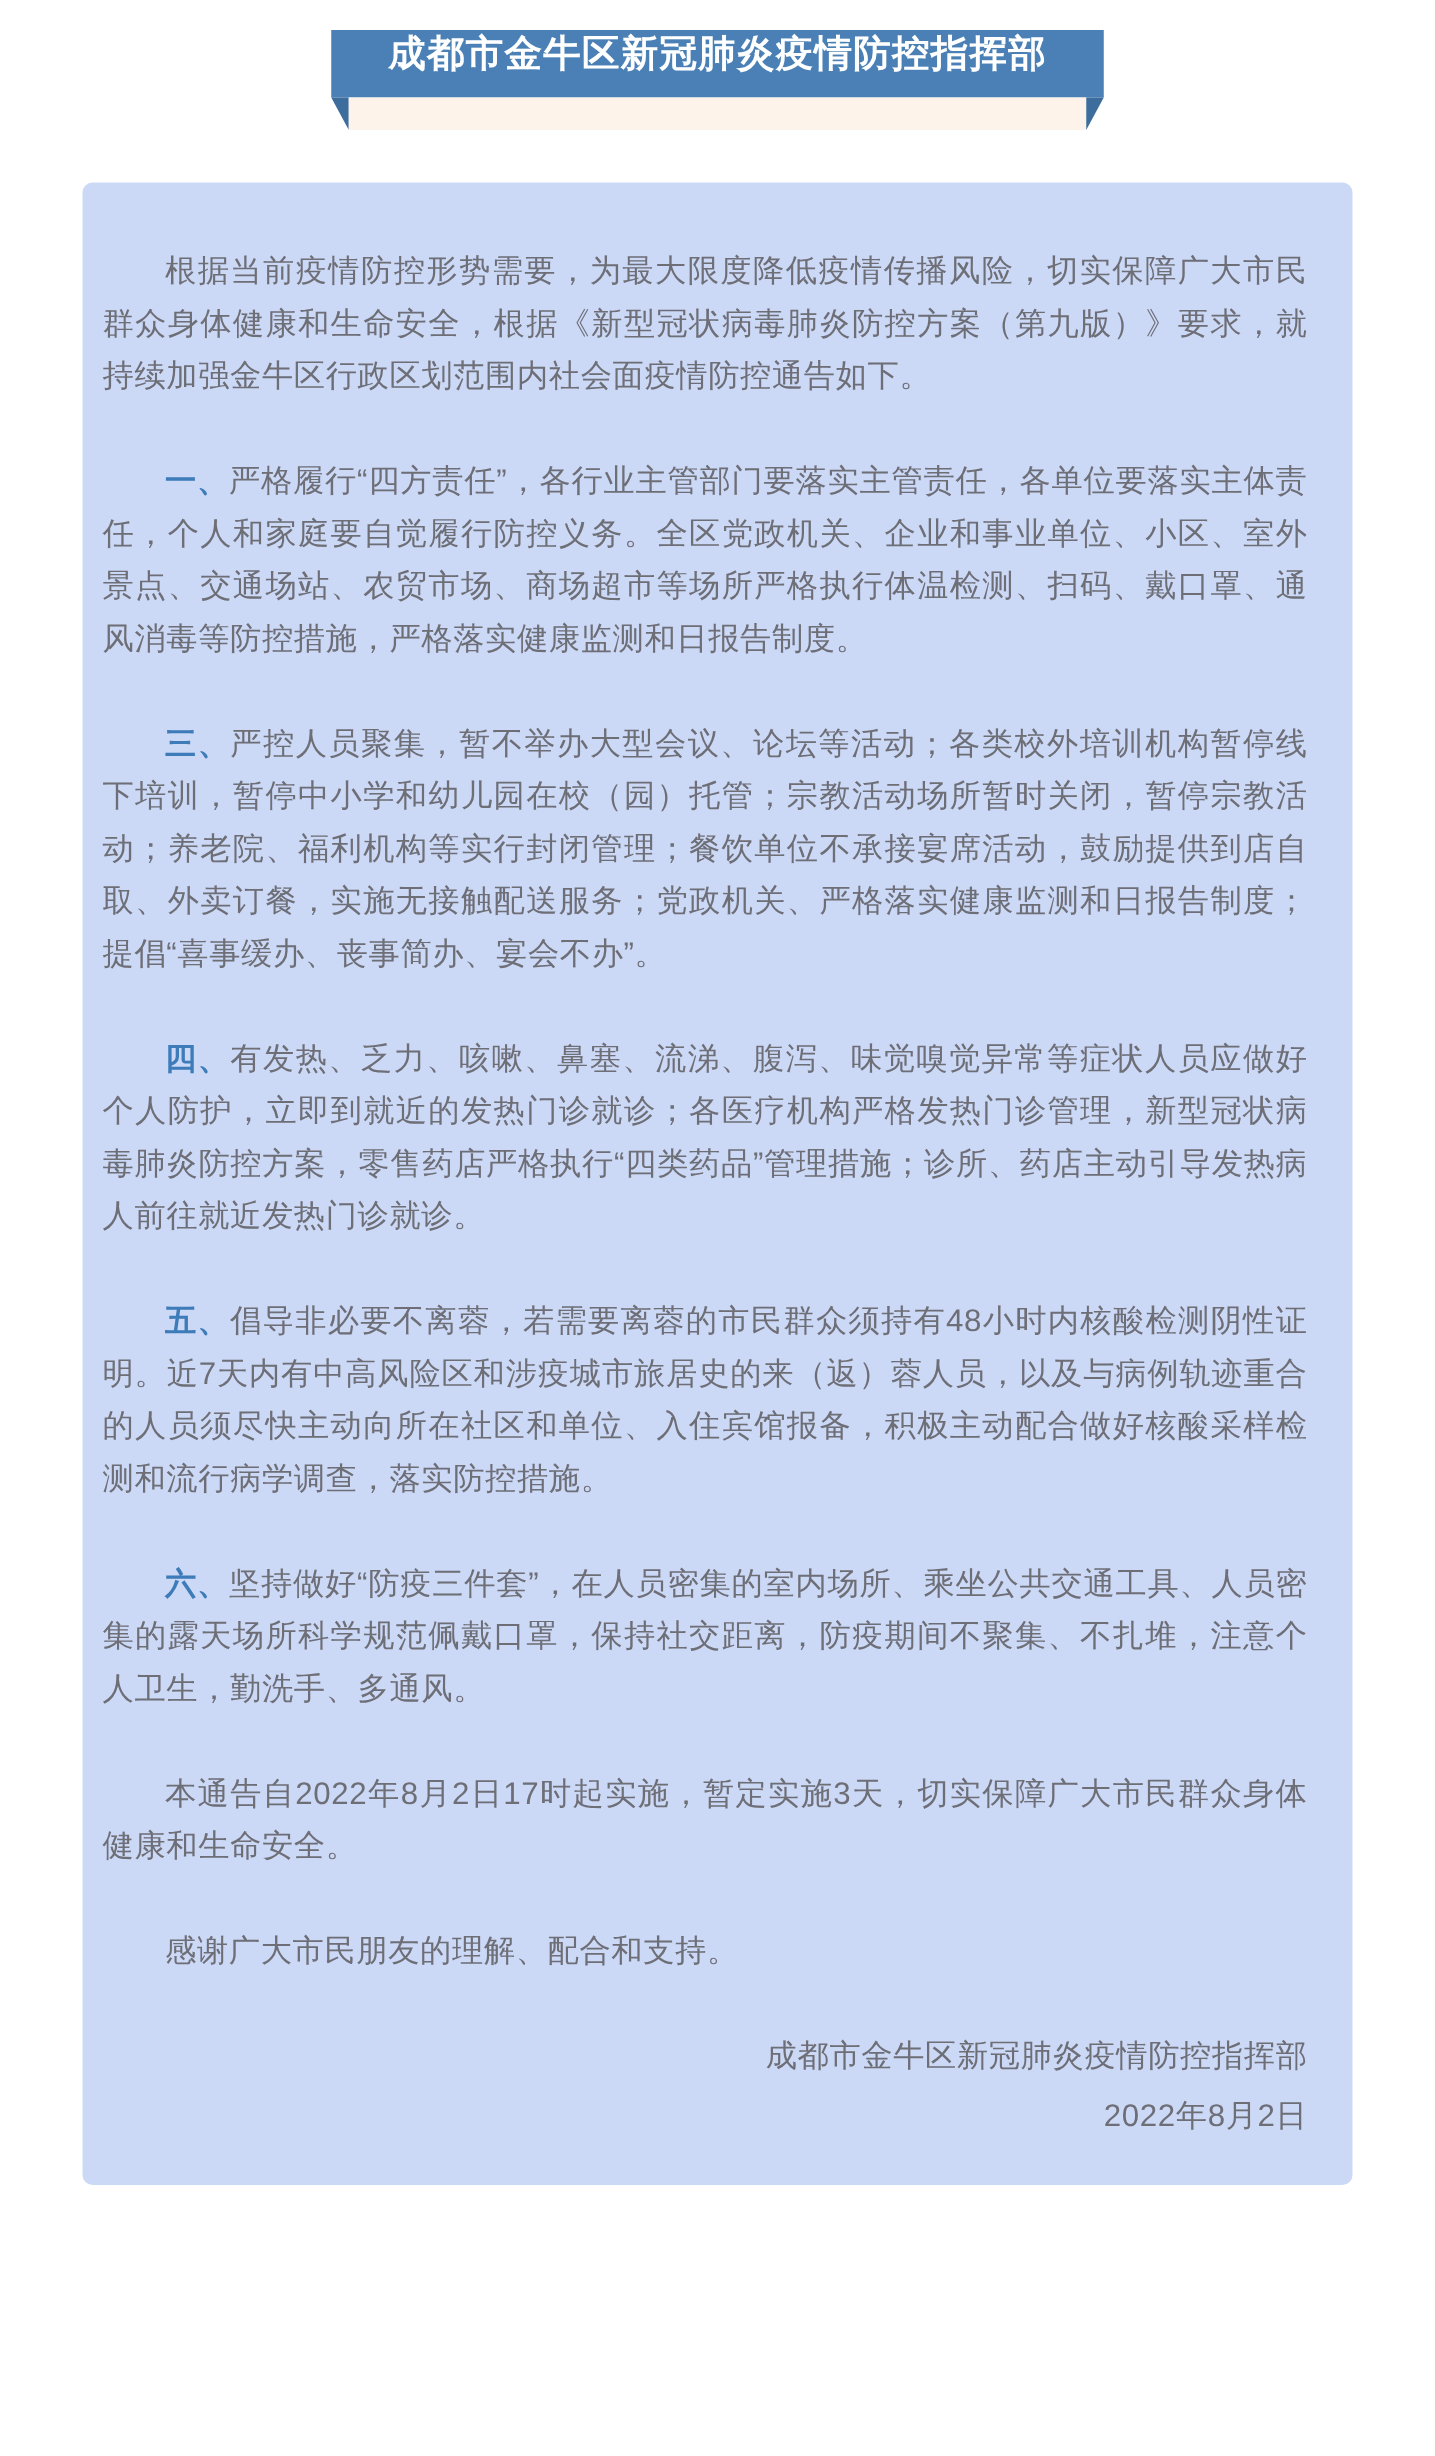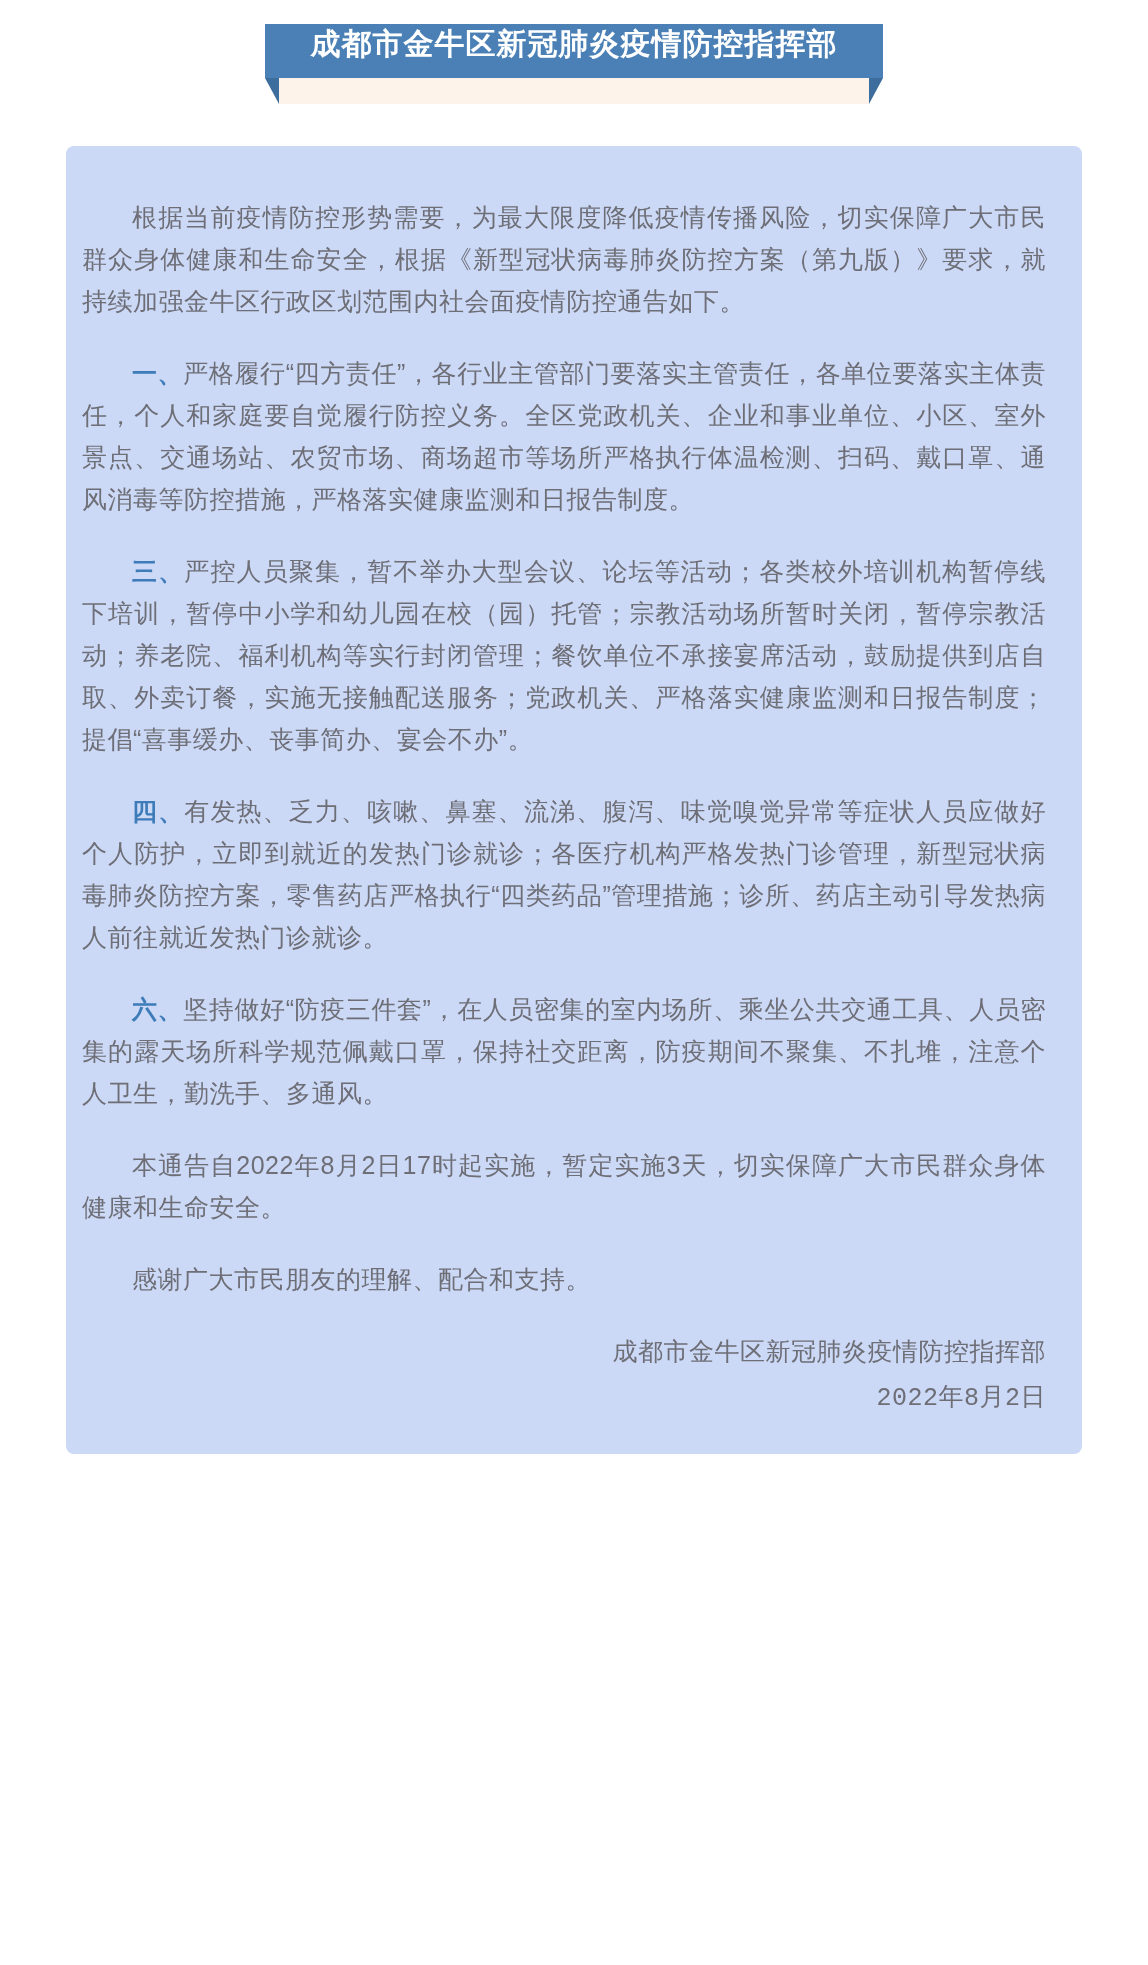--- a/index.html
+++ b/index.html
@@ -67,37 +67,36 @@
   .para {
     margin: 0;
     font-size: 25px;
     line-height: 42px;
     color: #6e6e76;
     text-align: justify;
     text-indent: 2em;
     letter-spacing: 0.5px;
   }
   .para + .para {
-    margin-top: 30px;
+    margin-top: 42px;
   }
   .num {
     color: #3e7cb9;
     font-weight: 700;
   }
   .sign {
     text-align: right;
     text-indent: 0;
   }
   .date {
     text-align: right;
     text-indent: 0;
   }
   .para.date {
     margin-top: 6px;
-    font-family: Liberation Mono, monospace;
   }
 </style>
 </head>
 <body>
 
 <div class="page">
 
   <div class="banner">
     <div>成都市金牛区新冠肺炎疫情防控指挥部</div>
   </div>
@@ -112,20 +111,21 @@
 
     <p class="para">根据当前疫情防控形势需要，为最大限度降低疫情传播风险，切实保障广大市民群众身体健康和生命安全，根据《新型冠状病毒肺炎防控方案（第九版）》要求，就持续加强金牛区行政区划范围内社会面疫情防控通告如下。</p>
 
     <p class="para"><span class="num">一、</span><span>严格履行“四方责任”，各行业主管部门要落实主管责任，各单位要落实主体责任，个人和家庭要自觉履行防控义务。全区党政机关、企业和事业单位、小区、室外景点、交通场站、农贸市场、商场超市等场所严格执行体温检测、扫码、戴口罩、通风消毒等防控措施，严格落实健康监测和日报告制度。</span></p>
 
 
     <p class="para"><span class="num">三、</span><span>严控人员聚集，暂不举办大型会议、论坛等活动；各类校外培训机构暂停线下培训，暂停中小学和幼儿园在校（园）托管；宗教活动场所暂时关闭，暂停宗教活动；养老院、福利机构等实行封闭管理；餐饮单位不承接宴席活动，鼓励提供到店自取、外卖订餐，实施无接触配送服务；党政机关、严格落实健康监测和日报告制度；提倡“喜事缓办、丧事简办、宴会不办”。</span></p>
 
     <p class="para"><span class="num">四、</span><span>有发热、乏力、咳嗽、鼻塞、流涕、腹泻、味觉嗅觉异常等症状人员应做好个人防护，立即到就近的发热门诊就诊；各医疗机构严格发热门诊管理，新型冠状病毒肺炎防控方案，零售药店严格执行“四类药品”管理措施；诊所、药店主动引导发热病人前往就近发热门诊就诊。</span></p>
 
+    <p class="para"><span class="num">五、</span><span>倡导非必要不离蓉，若需要离蓉的市民群众须持有48小时内核酸检测阴性证明。近7天内有中高风险区和涉疫城市旅居史的来（返）蓉人员，以及与病例轨迹重合的人员须尽快主动向所在社区和单位、入住宾馆报备，积极主动配合做好核酸采样检测和流行病学调查，落实防控措施。</span></p>
 
     <p class="para"><span class="num">六、</span><span>坚持做好“防疫三件套”，在人员密集的室内场所、乘坐公共交通工具、人员密集的露天场所科学规范佩戴口罩，保持社交距离，防疫期间不聚集、不扎堆，注意个人卫生，勤洗手、多通风。</span></p>
 
     <p class="para">本通告自2022年8月2日17时起实施，暂定实施3天，切实保障广大市民群众身体健康和生命安全。</p>
 
     <p class="para">感谢广大市民朋友的理解、配合和支持。</p>
 
     <p class="para sign">成都市金牛区新冠肺炎疫情防控指挥部</p>
 
     <p class="para date">2022年8月2日</p>

